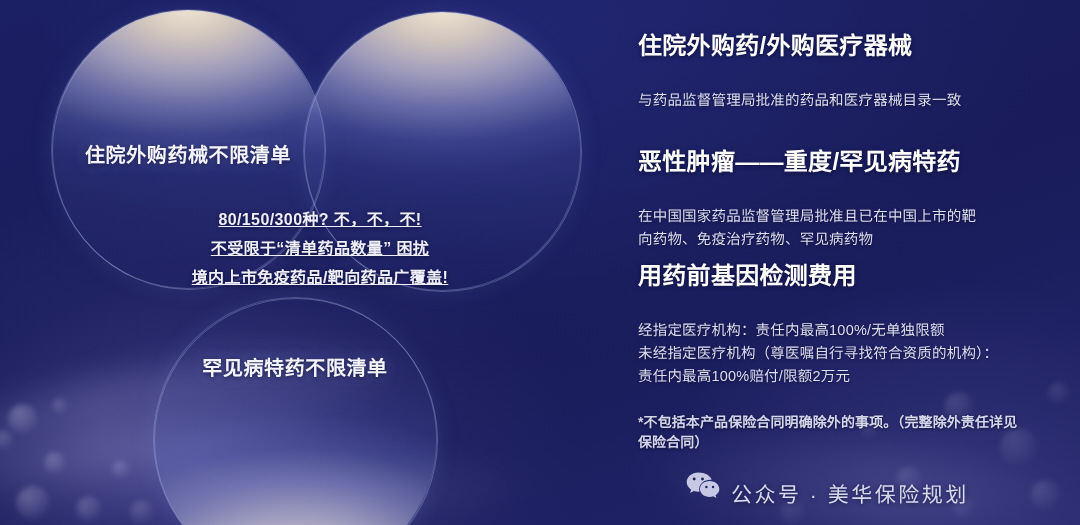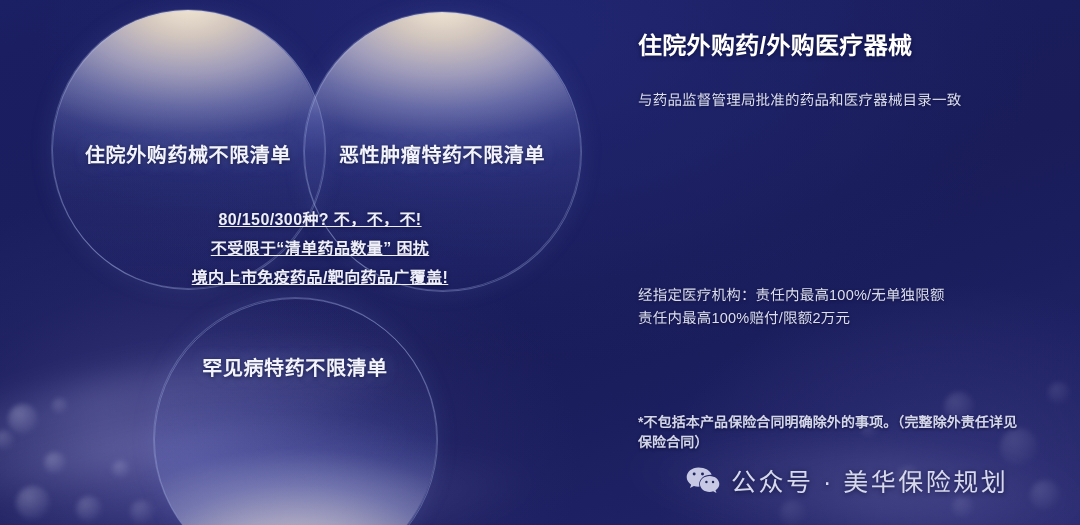--- a/index.html
+++ b/index.html
@@ -169,25 +169,26 @@
     position: absolute;
     left: 686px;
     top: 462px;
     display: flex;
     align-items: center;
     gap: 11px;
   }
   #wechat-icon { width: 34px; height: 28px; display: block; flex: none; }
   #wechat-text {
     color: #d6d8ec;
-    font-size: 25px;
+    font-size: 21px;
     font-weight: 400;
     letter-spacing: 2.5px;
     white-space: nowrap;
     text-shadow: 0 1px 5px rgba(8,10,44,0.7);
+    margin-top: 16px;
   }
 </style>
 </head>
 <body>
 
 <div id="stage">
 
   <div class="bg-layer">
     <div class="streak s1"></div>
     <div class="streak s2"></div>
@@ -216,43 +217,51 @@
   <div id="venn">
     <div class="circle top" id="c-left"></div>
     <div class="circle top" id="c-right"></div>
     <div class="circle bottom" id="c-bottom"></div>
 
     <div class="ring" id="r-left"></div>
     <div class="ring" id="r-right"></div>
     <div class="ring" id="r-bottom"></div>
 
     <div class="circle-label" id="lbl-left">住院外购药械不限清单</div>
-    <div class="circle-label" id="lbl-right">恶性肿瘤特药不限清单</div>
     <div class="circle-label" id="lbl-bottom">罕见病特药不限清单</div>
 
     <div id="center-text">
       <div>80/150/300种? 不，不，不!</div>
       <div>不受限于“清单药品数量” 困扰</div>
       <div>境内上市免疫药品/靶向药品广覆盖!</div>
     </div>
   </div>
 
   <div id="panel">
 
     <div class="block" id="blk-0">
       <div class="blk-title">住院外购药/外购医疗器械</div>
       <div class="blk-body">
         <div>与药品监督管理局批准的药品和医疗器械目录一致</div>
       </div>
     </div>
 
+    <div class="block" id="blk-1">
+      <div class="blk-title">恶性肿瘤——重度/罕见病特药</div>
+      <div class="blk-body">
+        <div>在中国国家药品监督管理局批准且已在中国上市的靶</div>
+        <div>向药物、免疫治疗药物、罕见病药物</div>
+      </div>
+    </div>
 
     <div class="block" id="blk-2">
+      <div class="blk-title">用药前基因检测费用</div>
       <div class="blk-body">
         <div>经指定医疗机构：责任内最高100%/无单独限额</div>
+        <div>未经指定医疗机构（尊医嘱自行寻找符合资质的机构）：</div>
         <div>责任内最高100%赔付/限额2万元</div>
       </div>
     </div>
 
     <div id="footnote">
       <div>*不包括本产品保险合同明确除外的事项。（完整除外责任详见</div>
       <div>保险合同）</div>
     </div>
   </div>
 

